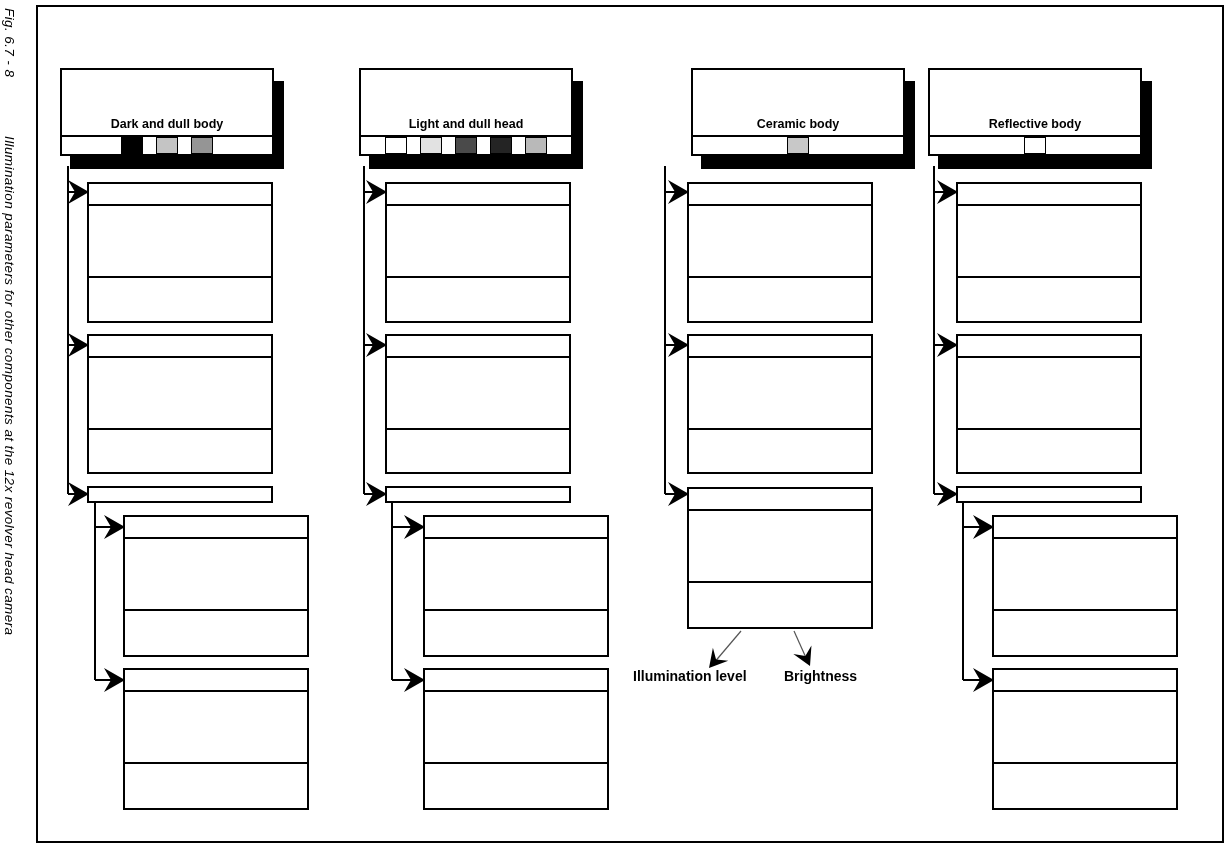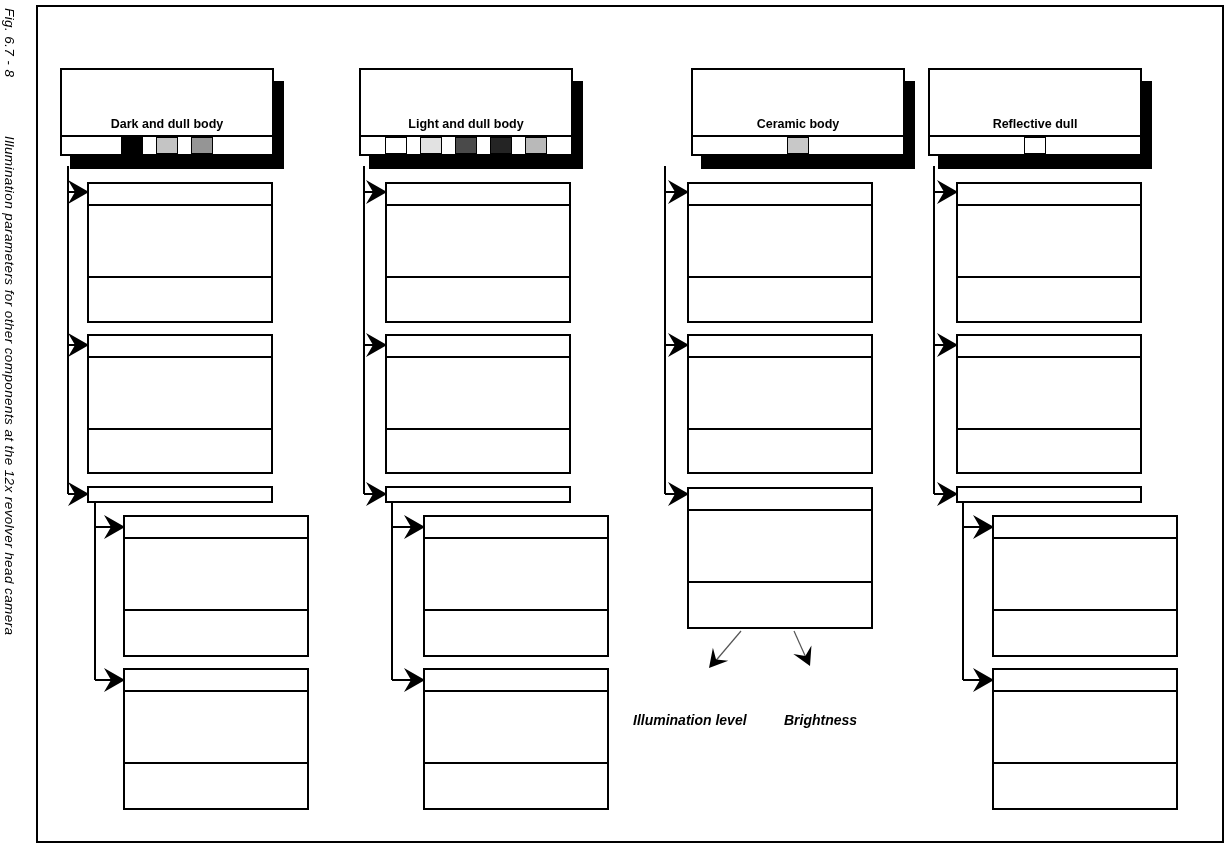--- a/index.html
+++ b/index.html
@@ -18,21 +18,21 @@
              justify-content:center;font-weight:bold;font-size:12.5px;margin-top:43px;}
   .hdr-swatches{flex:1;display:flex;align-items:center;justify-content:center;gap:13px;}
   .swatch{width:22px;height:17px;border:1px solid #000;box-sizing:border-box;}
   .tbox{position:absolute;width:186px;background:#fff;border:2px solid #000;box-sizing:border-box;
         z-index:2;display:flex;flex-direction:column;}
   .tbox .r1{height:20px;border-bottom:2px solid #000;}
   .tbox .r2{height:70px;border-bottom:2px solid #000;}
   .tbox .r3{flex:1;}
   .bar{position:absolute;width:186px;height:17px;background:#fff;border:2px solid #000;
        box-sizing:border-box;z-index:2;}
-  .anno{position:absolute;top:712px;font-weight:bold;font-style:italic;font-size:14px;
+  .anno{position:absolute;top:668px;font-weight:bold;font-size:14px;
         white-space:nowrap;z-index:2;}
 </style>
 </head>
 <body>
 
 <div id="stage">
 
   <div class="figure-border"></div>
 
   <div class="vtext vfig">Fig. 6.7 - 8</div>
@@ -113,21 +113,21 @@
     <div class="r2"></div>
     <div class="r3"></div>
   </div>
   <div class="tbox" style="left:123px;top:668px;height:142px">
     <div class="r1"></div>
     <div class="r2"></div>
     <div class="r3"></div>
   </div>
 
   <div class="hdr" style="left:359px">
-    <div class="hdr-title">Light and dull body</div>
+    <div class="hdr-title">Light and dull head</div>
     <div class="hdr-swatches">
         <div class="swatch" style="background: rgb(255, 255, 255);"></div>
         <div class="swatch" style="background: rgb(226, 226, 226);"></div>
         <div class="swatch" style="background: rgb(74, 74, 74);"></div>
         <div class="swatch" style="background: rgb(36, 36, 36);"></div>
         <div class="swatch" style="background: rgb(185, 185, 185);"></div>
       </div>
   </div>
   <div class="tbox" style="left:385px;top:182px;height:141px">
     <div class="r1"></div>
@@ -169,21 +169,21 @@
   </div>
   <div class="tbox" style="left:687px;top:487px;height:142px">
     <div class="r1"></div>
     <div class="r2"></div>
     <div class="r3"></div>
   </div>
   <div class="anno" style="left:633px">Illumination level</div>
   <div class="anno" style="left:784px">Brightness</div>
 
   <div class="hdr" style="left:928px">
-    <div class="hdr-title">Reflective dull</div>
+    <div class="hdr-title">Reflective body</div>
     <div class="hdr-swatches">
         <div class="swatch" style="background: rgb(255, 255, 255);"></div>
       </div>
   </div>
   <div class="tbox" style="left:956px;top:182px;height:141px">
     <div class="r1"></div>
     <div class="r2"></div>
     <div class="r3"></div>
   </div>
   <div class="tbox" style="left:956px;top:334px;height:140px">

